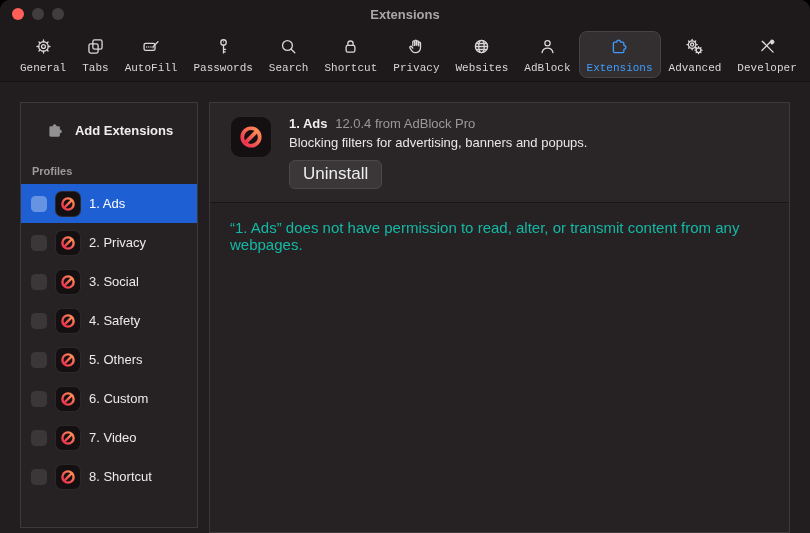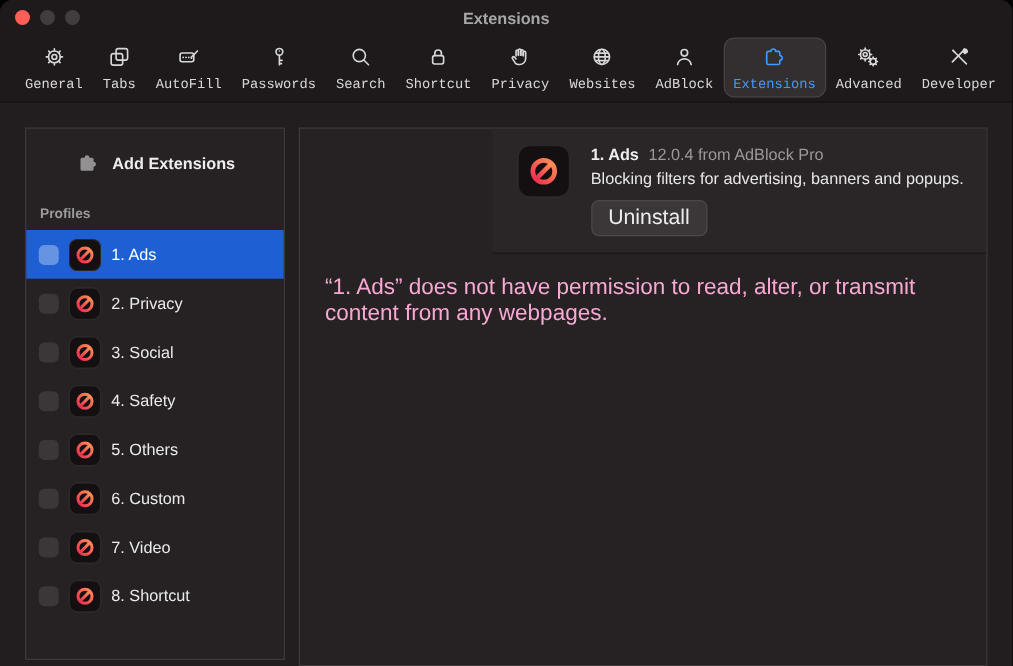--- a/index.html
+++ b/index.html
@@ -15,22 +15,22 @@
 
   
   .toolbar{height:54px;background:#1e1a1b;border-bottom:1px solid #131011;display:flex;justify-content:space-between;align-items:center;padding:0 12px;}
   .titem{display:flex;flex-direction:column;align-items:center;gap:2px;padding:4px 7px 3px;border-radius:8px;border:1px solid transparent;color:#d9d7d7;font-size:11px;cursor:default;white-space:nowrap;font-family:Liberation Mono, monospace;}
   .titem svg{width:21px;height:21px;stroke:currentColor;fill:none;stroke-width:1.5;stroke-linecap:round;stroke-linejoin:round;}
   .titem.selected{background:#332f30;border-color:#474344;color:#3f9bfd;}
 
   
   .content{position:absolute;top:82px;left:0;right:0;bottom:0;display:flex;gap:11px;padding:20px 20px 0 20px;box-sizing:border-box;}
   .panel{background:#262223;border:1px solid #3d393a;box-sizing:border-box;}
-  .sidebar{width:208px;height:426px;display:flex;flex-direction:column;}
-  .main{flex:1;height:431px;display:flex;flex-direction:column;align-items:flex-end;}
+  .sidebar{width:178px;height:426px;display:flex;flex-direction:column;}
+  .main{flex:1;height:431px;display:flex;flex-direction:column;}
 
   
   .add-ext{height:54px;display:flex;align-items:center;justify-content:center;gap:9px;color:#efedee;font-size:13px;font-weight:700;}
   .add-ext svg{width:21px;height:21px;fill:#929091;}
   .installed{font-size:11px;font-weight:700;color:#9d9a9b;padding:8px 0 7px 11px;}
   .row{height:39px;display:flex;align-items:center;gap:8px;padding-left:10px;color:#eceaea;font-size:13px;cursor:default;}
   .row.selected{background:#1e60d4;color:#fff;}
   .cb{width:16px;height:16px;border-radius:4.5px;background:#3b3738;flex:0 0 auto;}
   .row.selected .cb{background:rgba(255,255,255,.32);}
   .appicon{width:26px;height:26px;border-radius:7px;background:#141011;border:1px solid rgba(255,255,255,.10);display:flex;align-items:center;justify-content:center;flex:0 0 auto;box-sizing:border-box;}
@@ -39,21 +39,21 @@
   .appicon.big svg{width:28px;height:28px;}
 
   
   .dheader{background:#2a2526;border-bottom:1px solid #1a1617;padding:13px 18px 13px 20px;display:flex;gap:17px;}
   .line1{font-size:13px;}
   .dname{font-weight:700;color:#f0eeee;}
   .dver{color:#9b9899;margin-left:4px;}
   .ddesc{font-size:13px;color:#e9e7e7;margin-top:4px;}
   .uninstall{margin-top:10px;font-family:"Liberation Sans",sans-serif;font-size:17px;color:#ededed;background:#3b3738;border:1px solid #4c4849;border-radius:6px;padding:3px 13px 4px;cursor:default;}
   .dbody{padding:16px 20px;}
-  .perm{margin:0;font-size:18px;color:#f9a8d4;}
+  .perm{margin:0;font-size:15px;color:#14b8a6;}
 </style>
 </head>
 <body>
 
 <div class="window">
 
   <div class="titlebar">
     <div class="traffic">
       <span class="tl red"></span>
       <span class="tl dim"></span>

